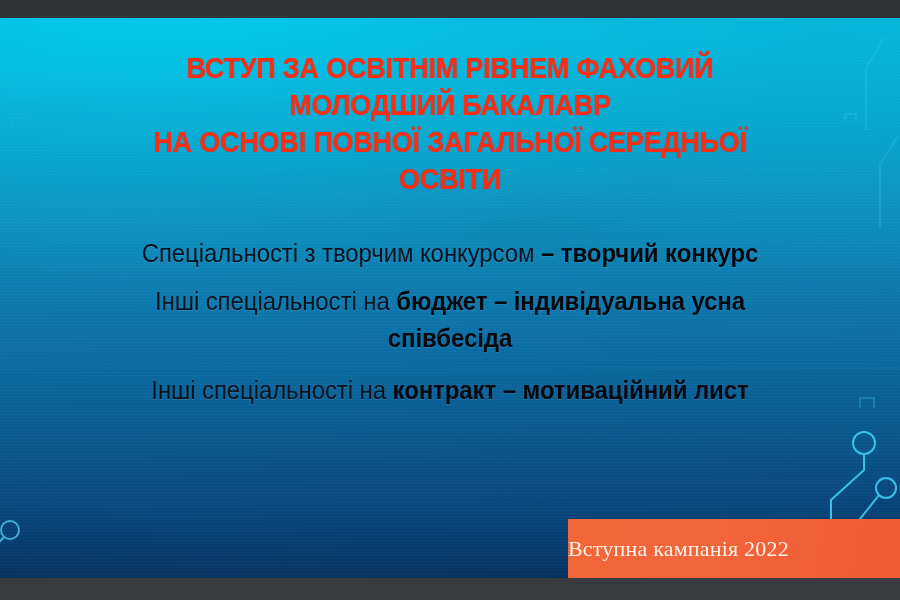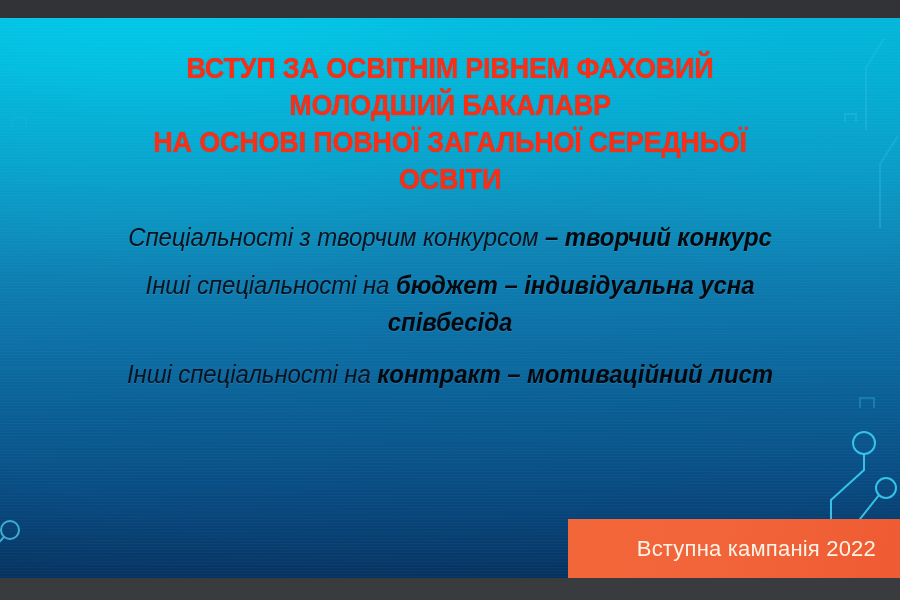--- a/index.html
+++ b/index.html
@@ -113,23 +113,22 @@
     transform: scaleX(0.93);
     transform-origin: 50% 50%;
     text-shadow: 0 0 1px rgba(200,0,0,0.55);
     white-space: pre-line;
   }
 
   
   .body-block {
     position: absolute;
     left: 0;
-    top: 206px;
+    top: 222px;
     width: 751px;
-    font-style: italic;
   }
   .body-line {
     width: 900px;
     text-align: center;
     color: #0a1320;
     font-family: "Liberation Sans Narrow", "Liberation Sans", sans-serif;
     font-size: 25px;
     line-height: 27px;
     letter-spacing: -0.1px;
     transform: scaleX(0.96);
@@ -157,23 +156,23 @@
     background: linear-gradient(100deg, #f2673a 0%, #f2643a 45%, #ef5b32 100%);
     z-index: 20;
     box-shadow: 0 0 0 0 rgba(0,0,0,0);
   }
   .badge-text {
     position: absolute;
     left: 0;
     right: 24px;
     top: 50%;
     transform: translateY(-50%);
-    text-align: right;
+    text-align: left;
     color: #fdf3e6;
-    font-family: Liberation Sans, sans-serif;
+    font-family: Liberation Serif, serif;
     font-size: 22px;
     letter-spacing: 0.2px;
     white-space: nowrap;
   }
 </style>
 </head>
 <body>
 
 <div class="video-frame">
 

